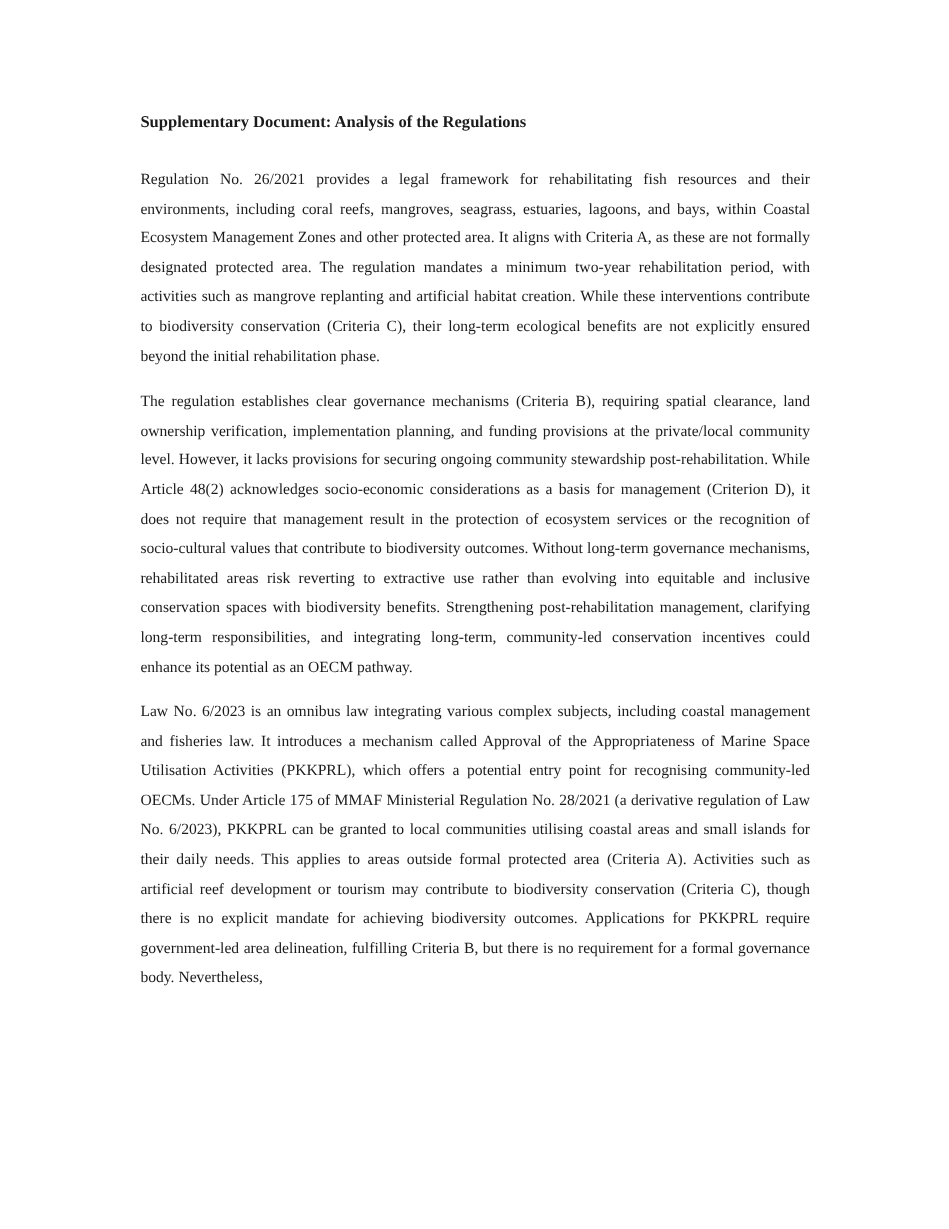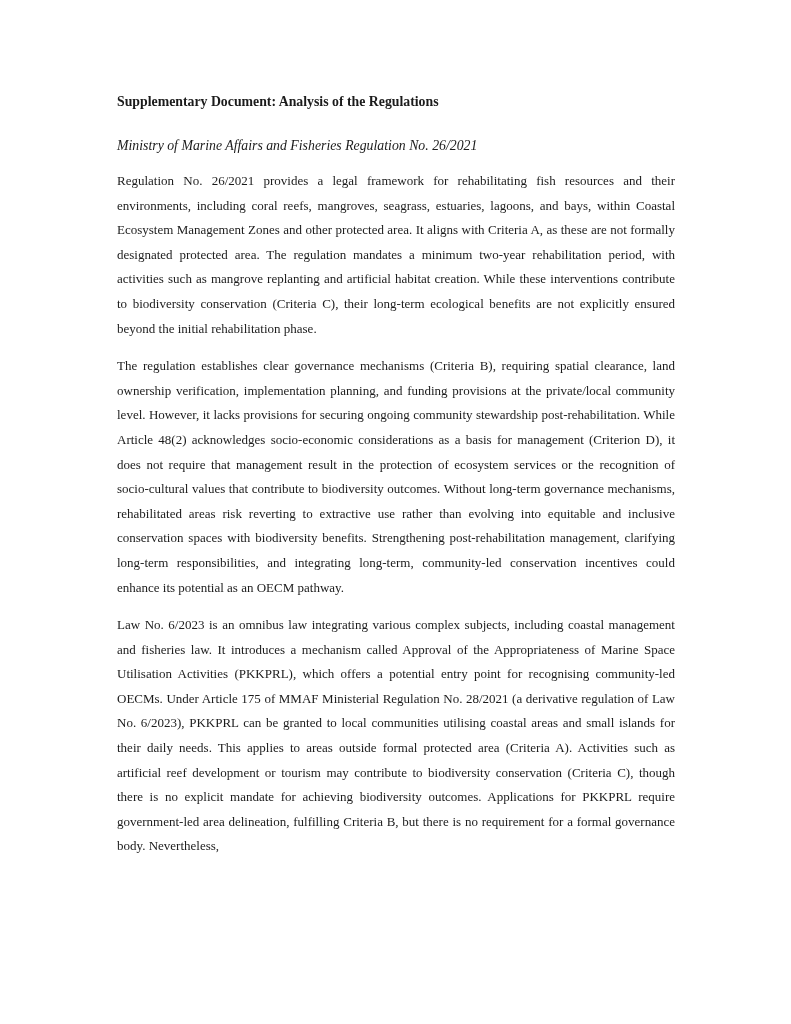--- a/index.html
+++ b/index.html
@@ -41,21 +41,20 @@
     margin: 0 0 13px 0;
   }
 </style>
 </head>
 <body>
 
 <div class="page">
 
   <h1 class="doc-title">Supplementary Document: Analysis of the Regulations</h1>
 
-  <h2 class="section-heading">Ministry of Marine Affairs and Fisheries Regulation No. 26/2021</h2>
 
   <p class="para">Regulation No. 26/2021 provides a legal framework for rehabilitating fish resources and their environments, including coral reefs, mangroves, seagrass, estuaries, lagoons, and bays, within Coastal Ecosystem Management Zones and other protected area. It aligns with Criteria A, as these are not formally designated protected area. The regulation mandates a minimum two-year rehabilitation period, with activities such as mangrove replanting and artificial habitat creation. While these interventions contribute to biodiversity conservation (Criteria C), their long-term ecological benefits are not explicitly ensured beyond the initial rehabilitation phase.</p>
 
   <p class="para">The regulation establishes clear governance mechanisms (Criteria B), requiring spatial clearance, land ownership verification, implementation planning, and funding provisions at the private/local community level. However, it lacks provisions for securing ongoing community stewardship post-rehabilitation. While Article 48(2) acknowledges socio-economic considerations as a basis for management (Criterion D), it does not require that management result in the protection of ecosystem services or the recognition of socio-cultural values that contribute to biodiversity outcomes. Without long-term governance mechanisms, rehabilitated areas risk reverting to extractive use rather than evolving into equitable and inclusive conservation spaces with biodiversity benefits. Strengthening post-rehabilitation management, clarifying long-term responsibilities, and integrating long-term, community-led conservation incentives could enhance its potential as an OECM pathway.</p>
 
 
   <p class="para">Law No. 6/2023 is an omnibus law integrating various complex subjects, including coastal management and fisheries law. It introduces a mechanism called Approval of the Appropriateness of Marine Space Utilisation Activities (PKKPRL), which offers a potential entry point for recognising community-led OECMs. Under Article 175 of MMAF Ministerial Regulation No. 28/2021 (a derivative regulation of Law No. 6/2023), PKKPRL can be granted to local communities utilising coastal areas and small islands for their daily needs. This applies to areas outside formal protected area (Criteria A). Activities such as artificial reef development or tourism may contribute to biodiversity conservation (Criteria C), though there is no explicit mandate for achieving biodiversity outcomes.  Applications for PKKPRL require government-led area delineation, fulfilling Criteria B, but there is no requirement for a formal governance body. Nevertheless,</p>
 
 </div>
 

